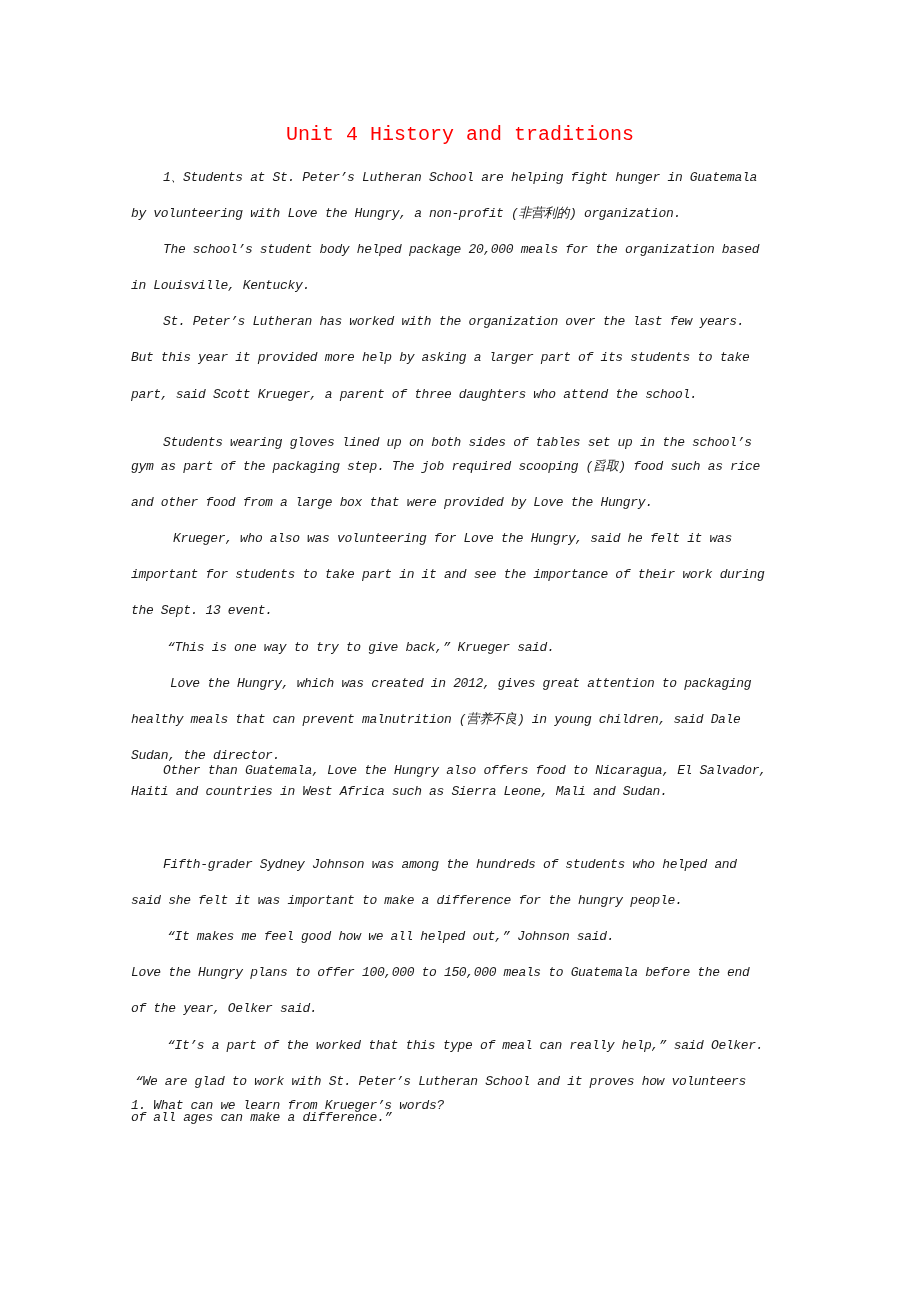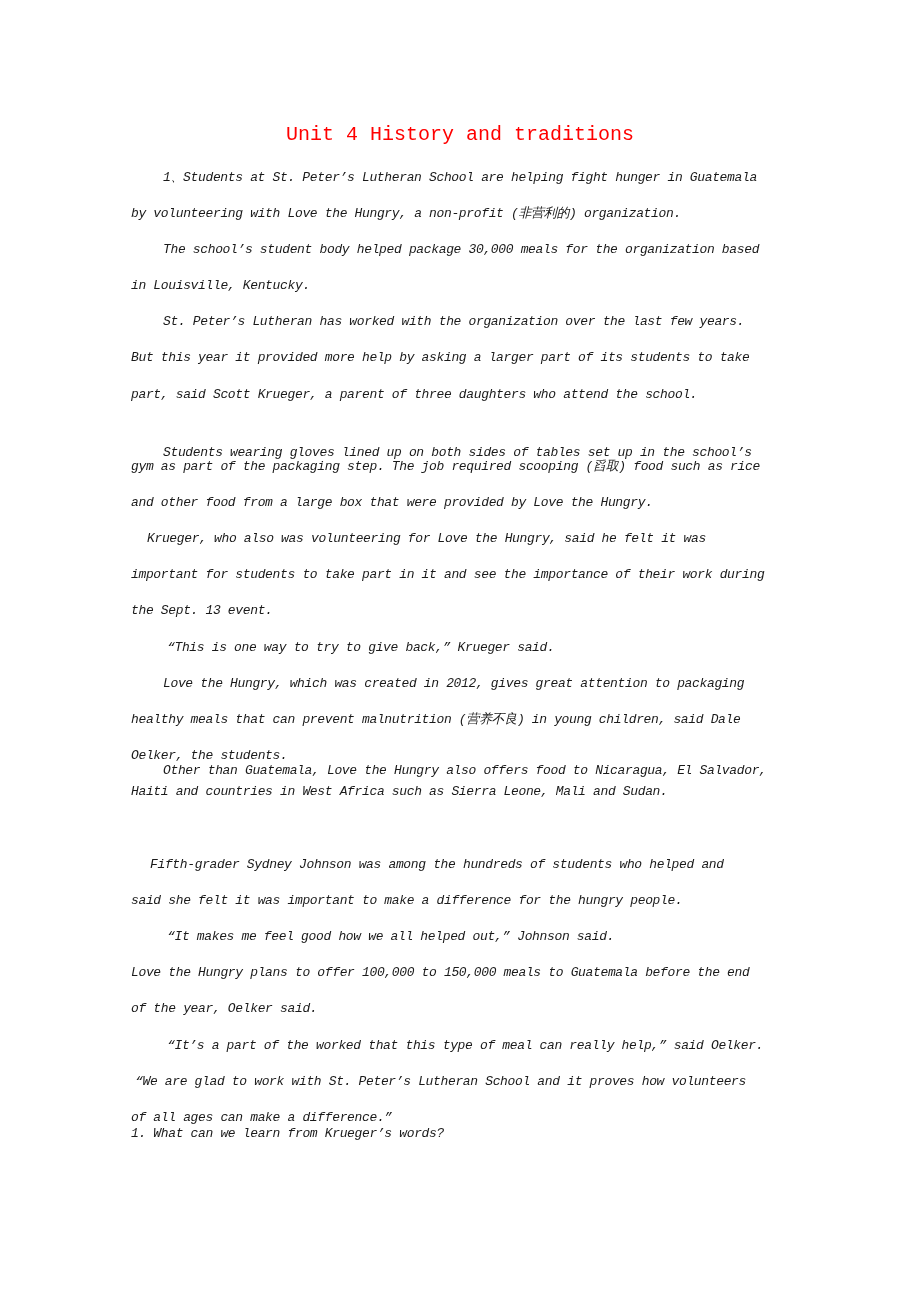--- a/index.html
+++ b/index.html
@@ -46,40 +46,40 @@
   }
 </style>
 </head>
 <body>
 
 <div class="page">
   <div class="title" style="color: rgb(255, 0, 0);">Unit 4 History and traditions</div>
   <div id="body-lines">
       <div class="line" style="left: 163px; top: 168px;">1、Students at St. Peter’s Lutheran School are helping fight hunger in Guatemala</div>
       <div class="line" style="left: 131px; top: 204px;">by volunteering with Love the Hungry, a non-profit (非营利的) organization.</div>
-      <div class="line" style="left: 163px; top: 240px;">The school’s student body helped package 30,000 meals for the organization based</div>
+      <div class="line" style="left: 163px; top: 240px;">The school’s student body helped package 20,000 meals for the organization based</div>
       <div class="line" style="left: 131px; top: 276px;">in Louisville, Kentucky.</div>
       <div class="line" style="left: 163px; top: 312px;">St. Peter’s Lutheran has worked with the organization over the last few years.</div>
       <div class="line" style="left: 131px; top: 348px;">But this year it provided more help by asking a larger part of its students to take</div>
       <div class="line" style="left: 131px; top: 385px;">part, said Scott Krueger, a parent of three daughters who attend the school.</div>
-      <div class="line" style="left: 163px; top: 443px; text-align: center;">Students wearing gloves lined up on both sides of tables set up in the school’s</div>
+      <div class="line" style="left: 163px; top: 433px; text-align: center;">Students wearing gloves lined up on both sides of tables set up in the school’s</div>
       <div class="line" style="left: 131px; top: 457px; text-align: center;">gym as part of the packaging step. The job required scooping (舀取) food such as rice</div>
       <div class="line" style="left: 131px; top: 493px;">and other food from a large box that were provided by Love the Hungry.</div>
-      <div class="line" style="left: 147px; top: 529px;">Krueger, who also was volunteering for Love the Hungry, said he felt it was</div>
+      <div class="line" style="left: 173px; top: 529px;">Krueger, who also was volunteering for Love the Hungry, said he felt it was</div>
       <div class="line" style="left: 131px; top: 565px;">important for students to take part in it and see the importance of their work during</div>
       <div class="line" style="left: 131px; top: 601px;">the Sept. 13 event.</div>
       <div class="line" style="left: 167px; top: 638px; text-align: center;">“This is one way to try to give back,” Krueger said.</div>
-      <div class="line" style="left: 163px; top: 674px; text-align: center;">Love the Hungry, which was created in 2012, gives great attention to packaging</div>
+      <div class="line" style="left: 170px; top: 674px; text-align: center;">Love the Hungry, which was created in 2012, gives great attention to packaging</div>
       <div class="line" style="left: 131px; top: 710px;">healthy meals that can prevent malnutrition (营养不良) in young children, said Dale</div>
-      <div class="line" style="left: 131px; top: 746px;">Oelker, the students.</div>
+      <div class="line" style="left: 131px; top: 746px;">Sudan, the director.</div>
       <div class="line" style="left: 163px; top: 761px;">Other than Guatemala, Love the Hungry also offers food to Nicaragua, El Salvador,</div>
       <div class="line" style="left: 131px; top: 782px;">Haiti and countries in West Africa such as Sierra Leone, Mali and Sudan.</div>
-      <div class="line" style="left: 150px; top: 855px;">Fifth-grader Sydney Johnson was among the hundreds of students who helped and</div>
+      <div class="line" style="left: 163px; top: 855px;">Fifth-grader Sydney Johnson was among the hundreds of students who helped and</div>
       <div class="line" style="left: 131px; top: 891px;">said she felt it was important to make a difference for the hungry people.</div>
       <div class="line" style="left: 167px; top: 927px;">“It makes me feel good how we all helped out,” Johnson said.</div>
       <div class="line" style="left: 131px; top: 963px;">Love the Hungry plans to offer 100,000 to 150,000 meals to Guatemala before the end</div>
       <div class="line" style="left: 131px; top: 999px;">of the year, Oelker said.</div>
       <div class="line" style="left: 167px; top: 1036px;">“It’s a part of the worked that this type of meal can really help,” said Oelker.</div>
       <div class="line" style="left: 135px; top: 1072px;">“We are glad to work with St. Peter’s Lutheran School and it proves how volunteers</div>
       <div class="line" style="left: 131px; top: 1108px;">of all ages can make a difference.”</div>
-      <div class="line" style="left: 131px; top: 1124px;">1. What can we learn from Krueger’s words?</div>
+      <div class="line" style="left: 131px; top: 1096px;">1. What can we learn from Krueger’s words?</div>
     </div>
 </div>
 
 </body></html>

